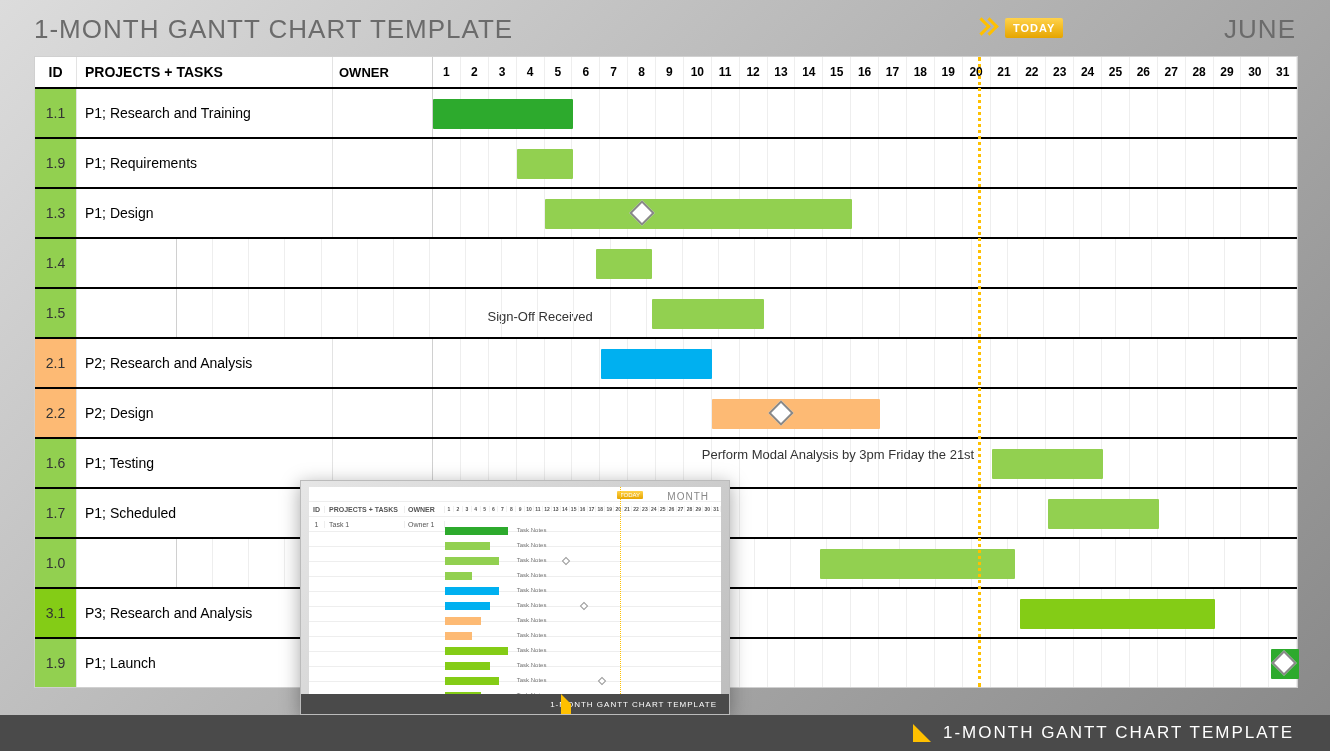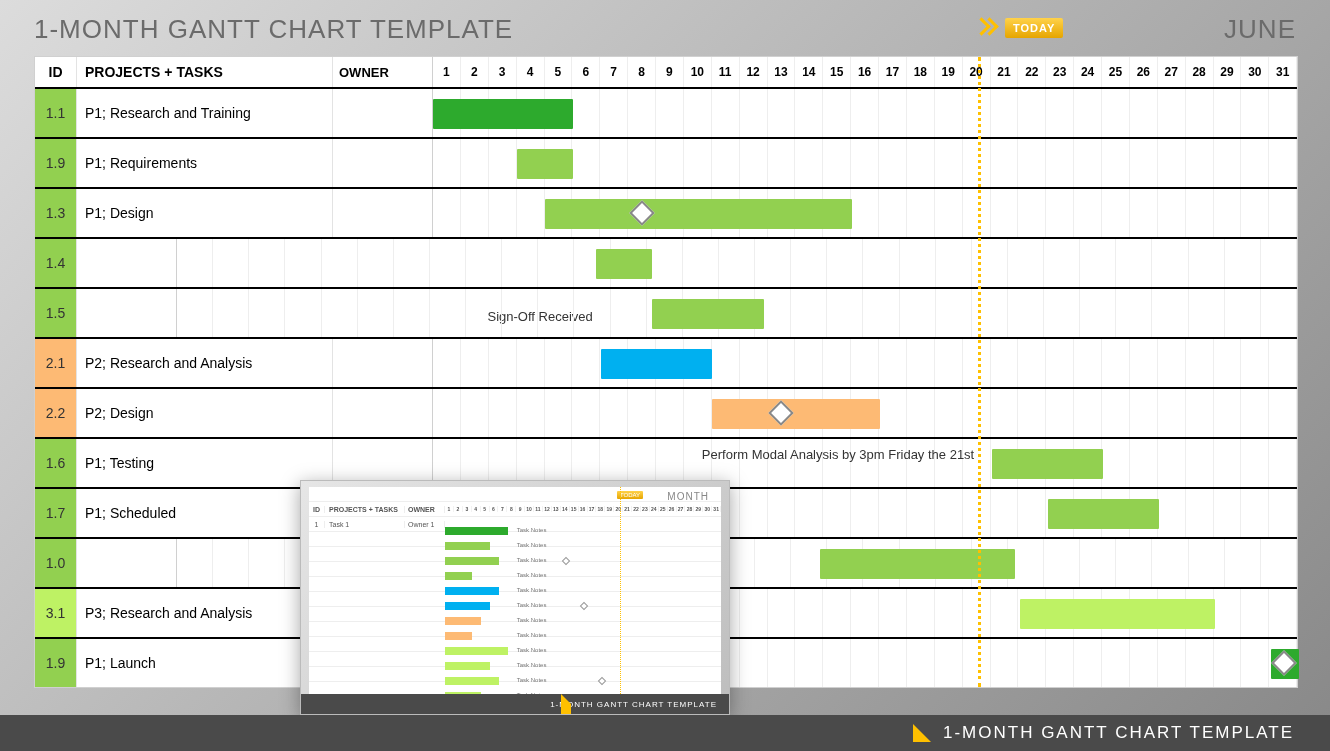--- a/index.html
+++ b/index.html
@@ -28,21 +28,21 @@
   .row.head .daycell{font-weight:700}
   .row.task .cid{color:#333}
   .bar{position:absolute;height:30px;top:10px;border-radius:1px}
   .note{position:absolute;font-size:13px;color:#333;text-align:center;line-height:1.25;white-space:pre-line}
   .diamond{position:absolute;width:18px;height:18px;background:#fff;border:2px solid #888;transform:rotate(45deg)}
 
   .green{background:#92d050}
   .green-d{background:#2daa2d}
   .cyan-l{background:#fdba74}
   .cyan-d{background:#00b0f0}
-  .orange{background:#bef264}
+  .orange{background:#84cc16}
 
   .today-line{position:absolute;top:0;bottom:0;width:0;border-left:3px dotted #ffc000;pointer-events:none}
 
   
   .thumb{position:absolute;left:300px;top:480px;width:430px;height:235px;background:#fff;border:1px solid #bbb;box-shadow:0 4px 18px rgba(0,0,0,.35);overflow:hidden}
   .thumb-bg{position:absolute;inset:0;background:linear-gradient(135deg,#e6e6e6,#bdbdbd)}
   .thumb .tpage{position:absolute;left:8px;top:6px;right:8px;bottom:20px;background:#fff}
   .thumb .thdr{position:absolute;left:12px;top:4px;right:12px;display:flex;justify-content:flex-end;align-items:center}
   .thumb .thdr .tm{font-size:10px;color:#888;letter-spacing:1px}
   .thumb .ttoday{position:absolute;left:308px;top:4px;font-size:6px;color:#fff;background:linear-gradient(180deg,#ffd24a,#e6a500);padding:1px 3px;border-radius:1px}

